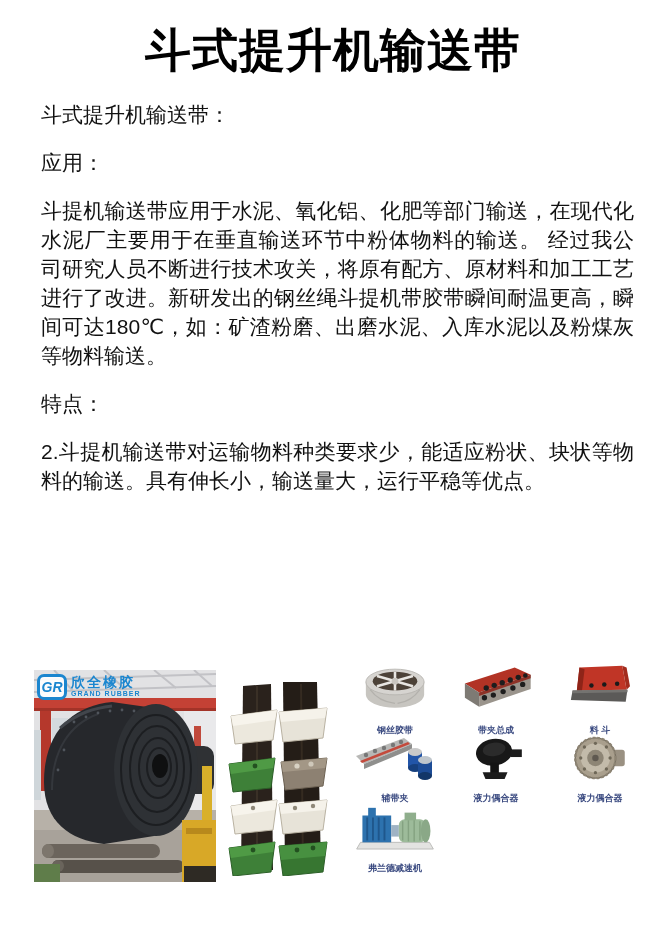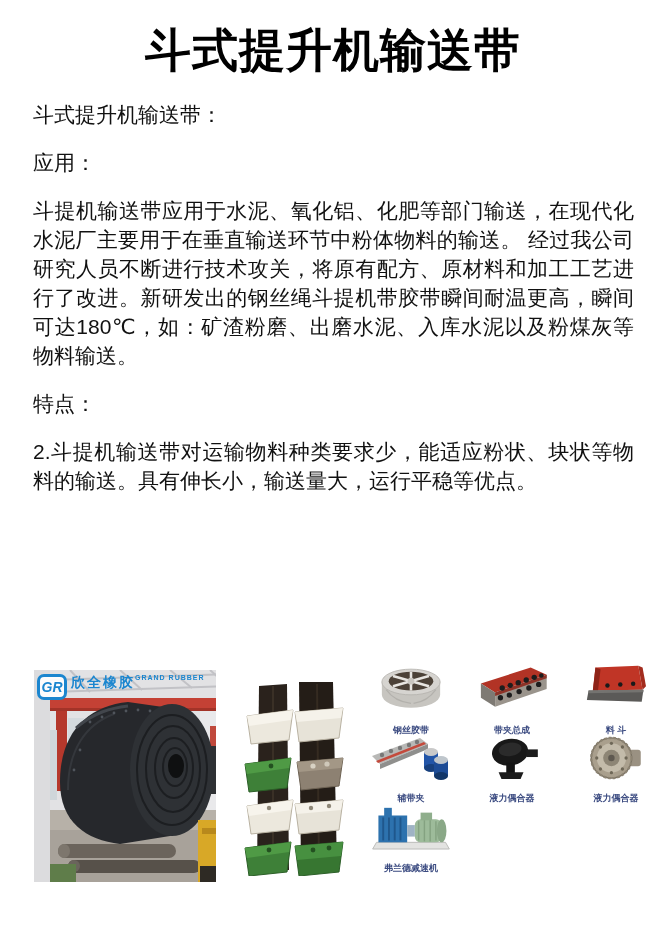--- a/index.html
+++ b/index.html
@@ -24,44 +24,44 @@
   }
 
   .content {
     margin: 14px 33px 0 33px;
     width: 601px;
     font-size: 21px;
     line-height: 29px;
     color: #111;
     text-align: justify;
   }
-  .content p { margin: 0 0 19px 0; }
+  .content p { margin: 0 0 19px 8px; }
 
   .gallery { position: absolute; left: 0; top: 0; width: 666px; height: 930px; pointer-events: none; }
-  .gallery > * { pointer-events: auto; padding-left: 16px; }
+  .gallery > * { pointer-events: auto; }
 
   .photo-left {
     position: absolute; left: 34px; top: 656px;
     width: 182px; height: 212px; overflow: hidden; background: #dcdcde;
   }
   .photo-left svg { display: block; }
 
   .photo-logo {
     position: absolute; left: 3px; top: 4px;
     display: flex; align-items: flex-start; gap: 4px;
   }
   .logo-box {
     width: 30px; height: 26px;
     border: 3px solid #1b86cf; border-radius: 7px;
     background: rgba(255,255,255,0.9);
     color: #1b86cf; font-weight: 700; font-size: 14px;
     display: flex; align-items: center; justify-content: center;
     font-style: italic;
   }
-  .logo-text { display: flex; flex-direction: row; }
+  .logo-text { display: flex; flex-direction: column; }
   .logo-cn { font-size: 14px; font-weight: 700; color: #1b86cf; letter-spacing: 2px; line-height: 16px; }
   .logo-en { font-size: 7px; font-weight: 700; color: #1b86cf; letter-spacing: 1px; line-height: 8px; }
 
   .photo-mid {
     position: absolute; left: 227px; top: 666px;
     width: 108px; height: 196px; background: #fff;
   }
 
   .thumb-grid {
     position: absolute; left: 346px; top: 650px;

